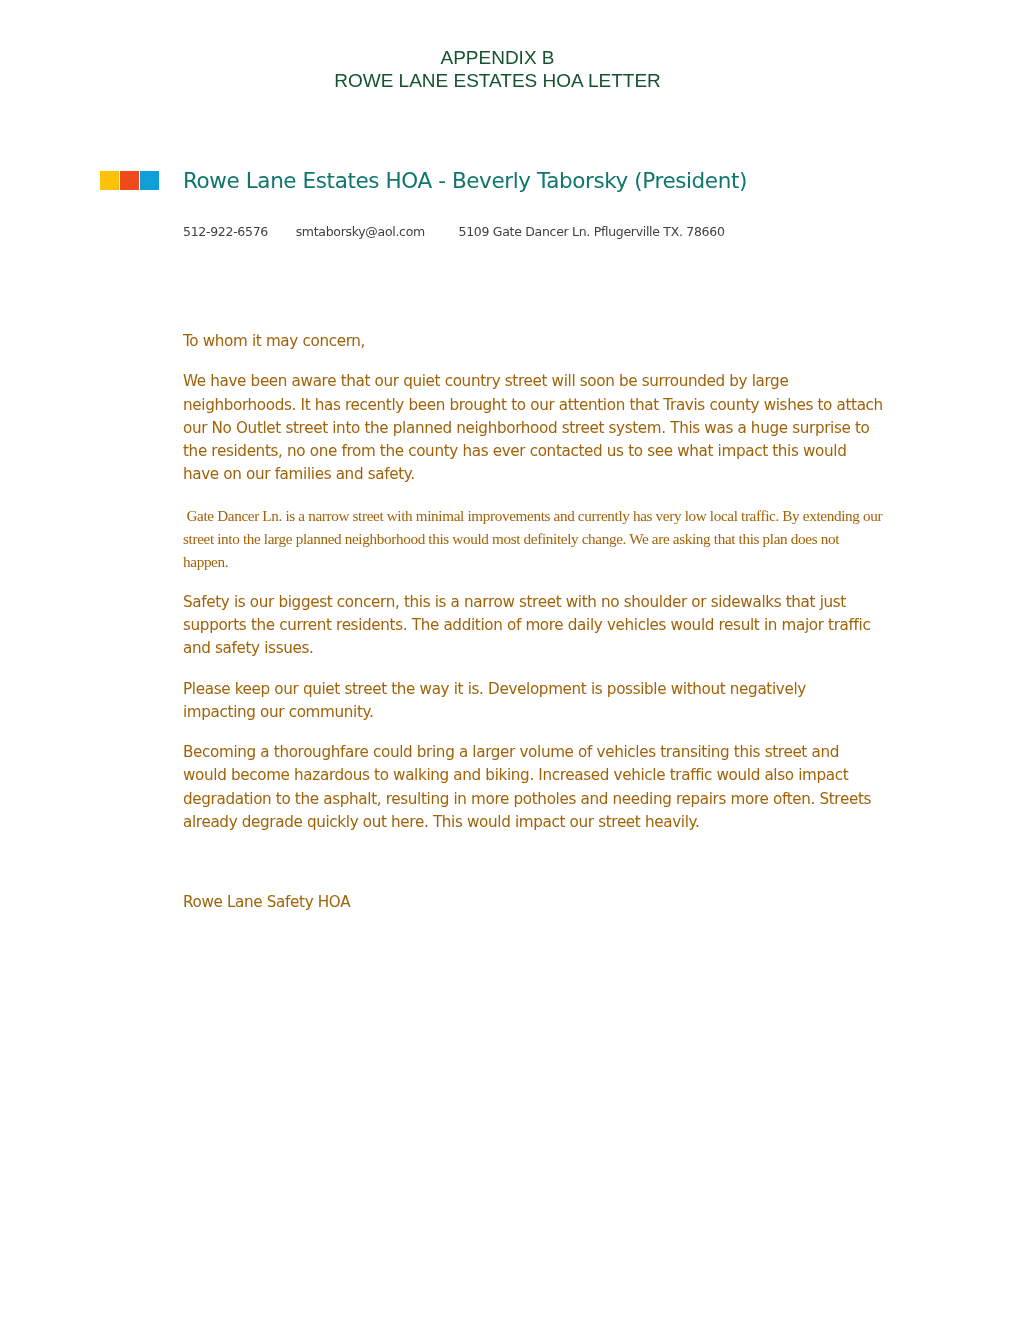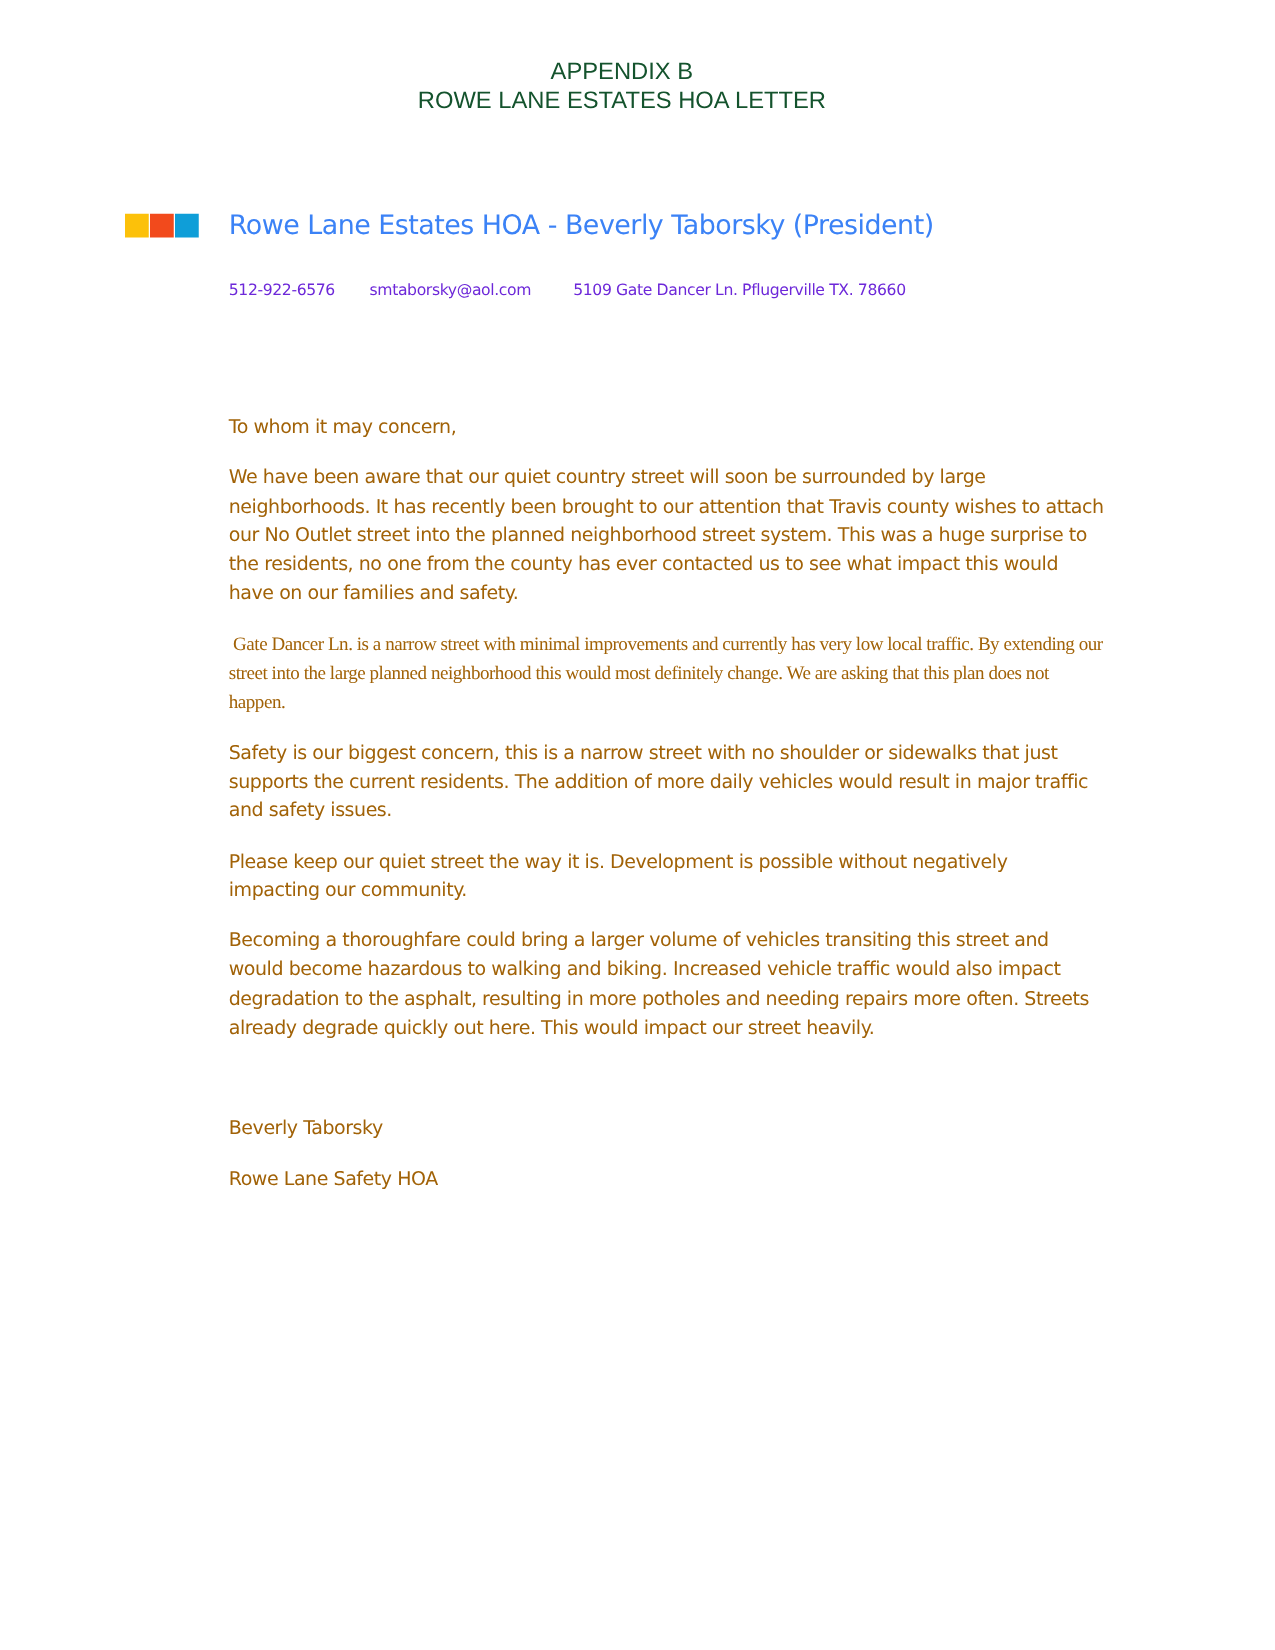--- a/index.html
+++ b/index.html
@@ -5,26 +5,26 @@
     html, body { margin: 0; padding: 0; background: #ffffff; }
     body { width: 1020px; height: 1320px; position: relative; overflow: hidden; }
     .appendix {
       position: absolute; top: 46px; left: 0; width: 995px; text-align: center;
       font-family: "Liberation Sans", sans-serif; font-size: 19px; line-height: 23px; color: #14532d;
     }
     .logo { position: absolute; top: 171px; left: 100px; display: flex; gap: 1px; }
     .logo span { display: block; width: 19px; height: 19px; }
     .heading {
       position: absolute; top: 168px; left: 183px;
-      font-family: "DejaVu Sans", sans-serif; font-size: 21.5px; color: #3b82f6;
+      font-family: "DejaVu Sans", sans-serif; font-size: 21.5px; color: #0f766e;
       letter-spacing: -0.4px; white-space: nowrap;
     }
     .contact {
       position: absolute; top: 224px; left: 183px;
-      font-family: "DejaVu Sans", sans-serif; font-size: 12.5px; color: #6d28d9; white-space: nowrap;
+      font-family: "DejaVu Sans", sans-serif; font-size: 12.5px; color: #404040; white-space: nowrap;
       letter-spacing: -0.3px;
     }
     .contact span { display: inline-block; }
     .contact .phone { margin-right: 24px; }
     .contact .email { margin-right: 30px; }
     .body-text {
       position: absolute; top: 330px; left: 183px; width: 700px;
       font-family: "DejaVu Sans", sans-serif; font-size: 15.2px; line-height: 23.3px; color: #a16207;
       letter-spacing: -0.35px;
     }
@@ -55,15 +55,14 @@
 </div>
 
 <div class="body-text">
   <p>To whom it may concern,</p>
   <p>We have been aware that our quiet country street will soon be surrounded by large neighborhoods. It has recently been brought to our attention that Travis county wishes to attach our No Outlet street into the planned neighborhood street system.  This was a huge surprise to the residents, no one from the county has ever contacted us to see what impact this would have on our families and safety.</p>
   <p class="indent"> Gate Dancer Ln. is a narrow street with minimal improvements and currently has very low local traffic. By extending our street into the large planned neighborhood this would most definitely change. We are asking that this plan does not happen.</p>
   <p>Safety is our biggest concern, this is a narrow street with no shoulder or sidewalks that just supports the current residents. The addition of more daily vehicles would result in major traffic and safety issues.</p>
   <p>Please keep our quiet street the way it is. Development is possible without negatively impacting our community.</p>
   <p>Becoming a thoroughfare could bring a larger volume of vehicles transiting this street and would become hazardous to walking and biking. Increased vehicle traffic would also impact degradation to the asphalt, resulting in more potholes and needing repairs more often. Streets already degrade quickly out here. This would impact our street heavily.</p>
   <div class="gap"></div>
-  <p>Beverly Taborsky</p>
   <p>Rowe Lane Safety HOA</p>
 </div>
 
 </body></html>

